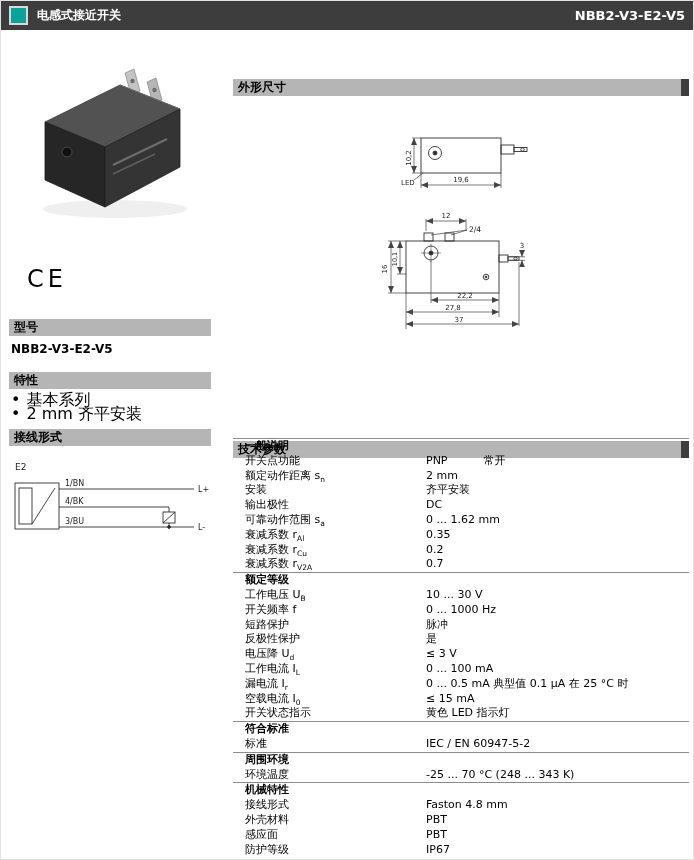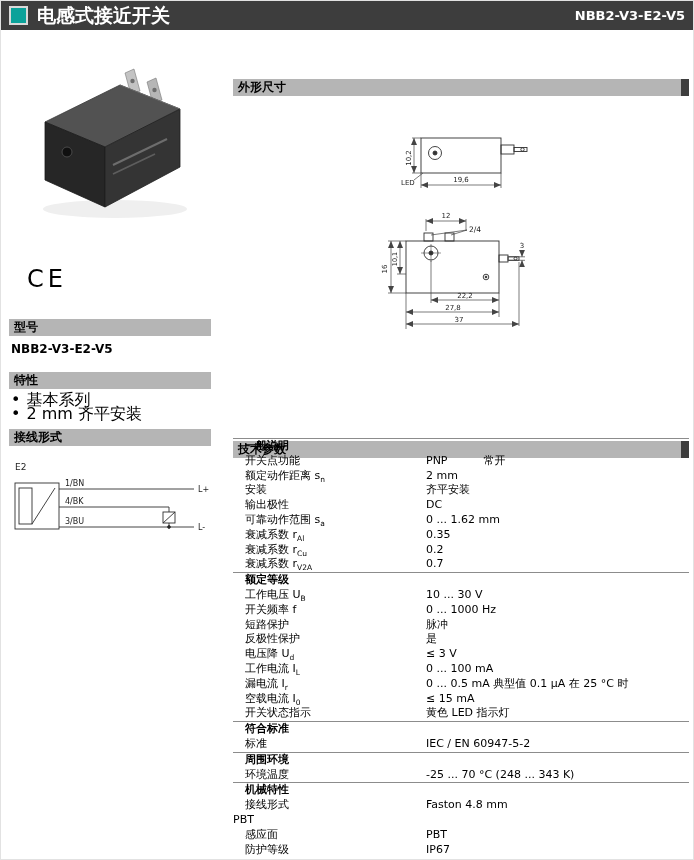--- a/index.html
+++ b/index.html
@@ -4,21 +4,21 @@
 <style>
   html,body{margin:0;padding:0;background:#fff;}
   .page{position:relative;width:694px;height:860px;background:#fff;
         font-family:"DejaVu Sans","Liberation Sans",sans-serif;color:#000;
         overflow:hidden;border:1px solid #e2e2e2;box-sizing:border-box;}
   
   .header{position:absolute;top:0;left:0;width:100%;height:29px;background:#3d3d3d;
           display:flex;align-items:center;padding:0 8px;box-sizing:border-box;}
   .logo{width:19px;height:19px;background:#0ba29a;border:2px solid #d9d9d9;
         box-sizing:border-box;margin-right:9px;flex:0 0 auto;}
-  .header-title{color:#fff;font-size:19px;font-weight:bold;}
+  .header-title{color:#fff;font-size:12px;font-weight:bold;}
   .header-part{margin-left:auto;color:#fff;font-size:13px;font-weight:bold;}
   
   .secbar{position:absolute;background:#b5b5b5;height:17px;line-height:17px;
           font-size:12px;font-weight:bold;padding-left:5px;box-sizing:border-box;}
   .secbar.cap::after{content:"";position:absolute;right:0;top:0;width:8px;height:17px;background:#3d3d3d;}
   .lbar{left:8px;width:202px;}
   .rbar{left:232px;width:456px;margin-top:23px;}
   #bar-model{top:318px;}
   #bar-features{top:371px;}
   #bar-wiring{top:428px;}
@@ -284,20 +284,21 @@
       <div class="spec-row">
         <div class="spec-label">环境温度</div>
         <div class="spec-value"><span>-25 ... 70 °C (248 ... 343 K)</span></div>
       </div>
       <div class="spec-section">机械特性</div>
       <div class="spec-row">
         <div class="spec-label">接线形式</div>
         <div class="spec-value"><span>Faston 4.8 mm</span></div>
       </div>
       <div class="spec-row">
+        <div class="spec-label">外壳材料</div>
         <div class="spec-value"><span>PBT</span></div>
       </div>
       <div class="spec-row">
         <div class="spec-label">感应面</div>
         <div class="spec-value"><span>PBT</span></div>
       </div>
       <div class="spec-row">
         <div class="spec-label">防护等级</div>
         <div class="spec-value"><span>IP67</span></div>
       </div>

